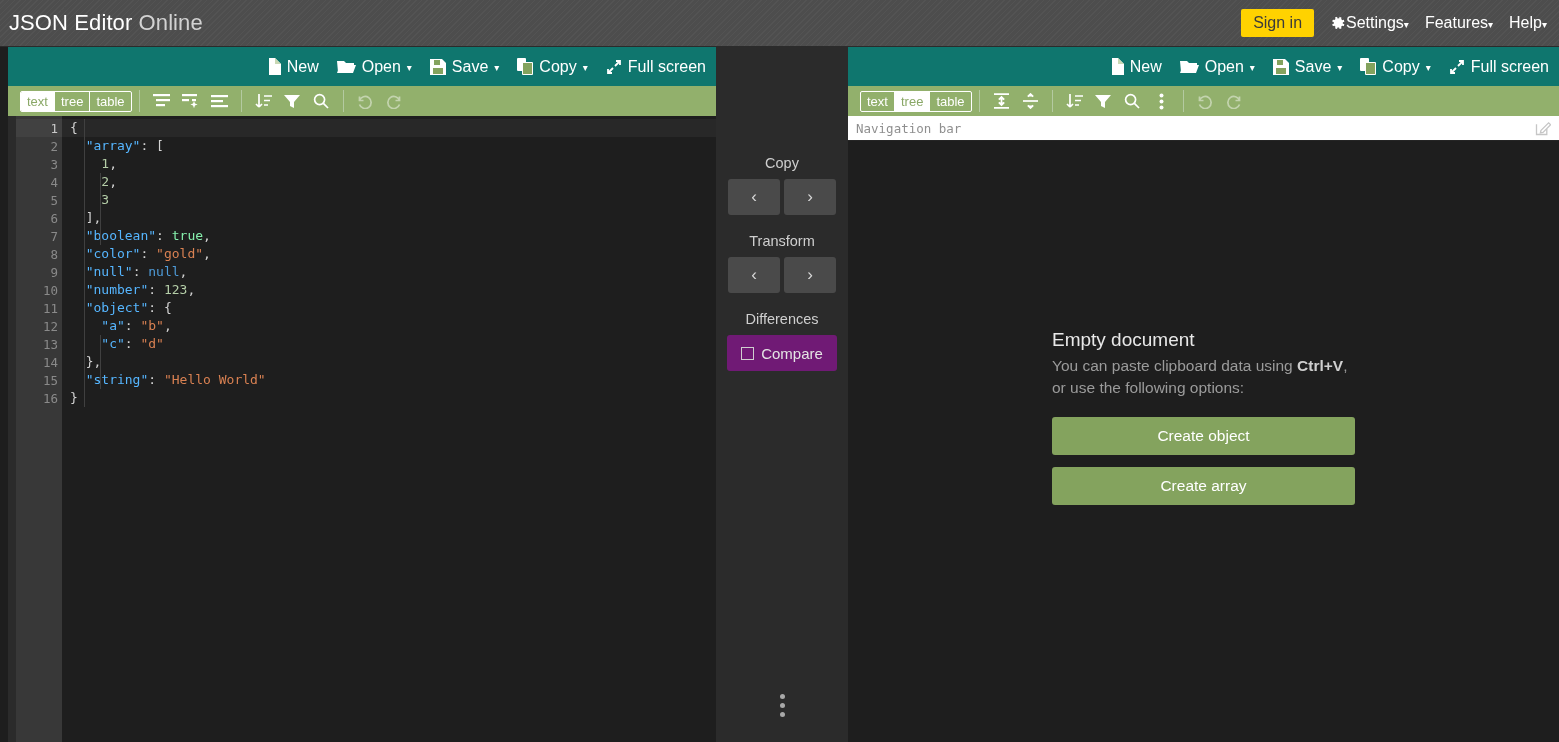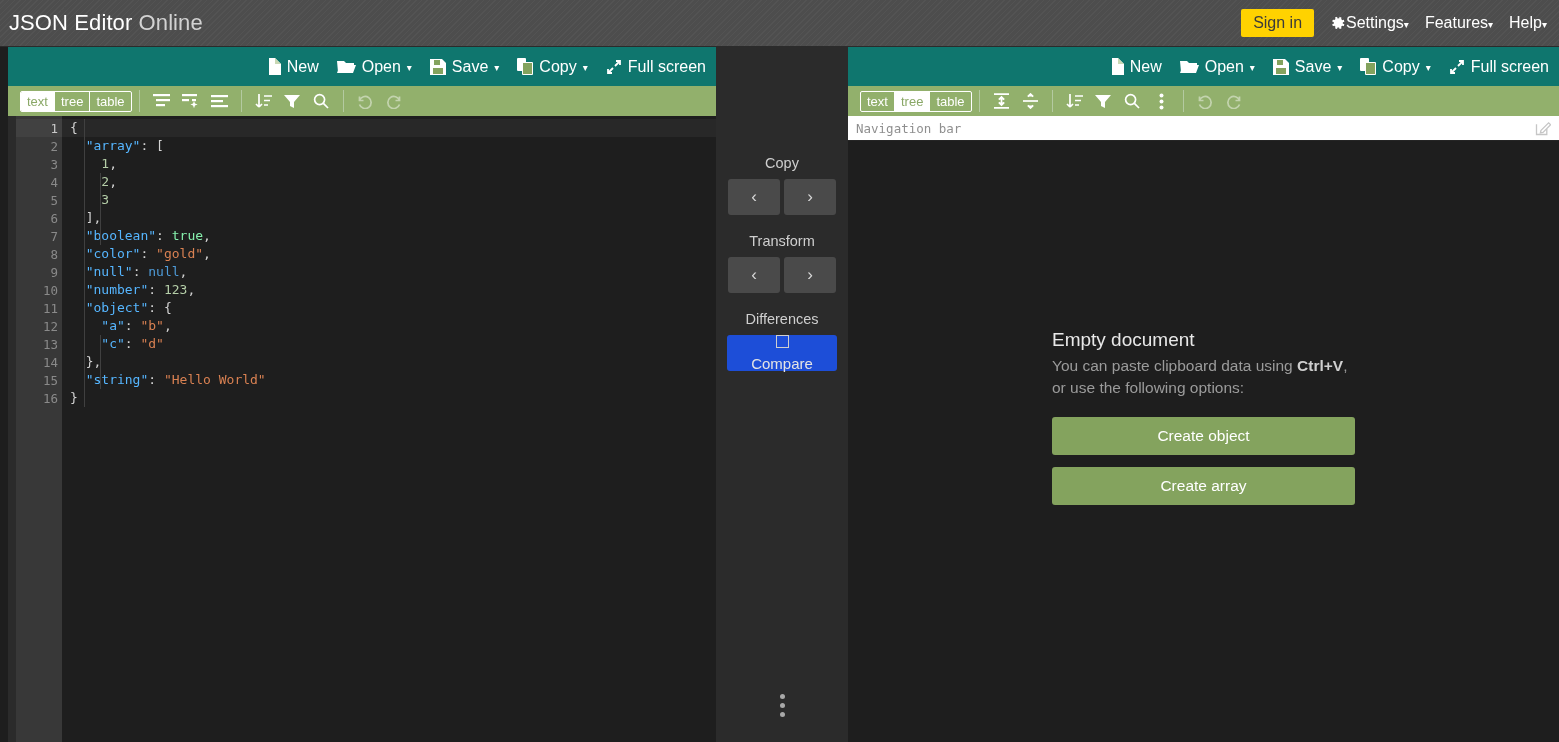--- a/index.html
+++ b/index.html
@@ -136,27 +136,26 @@
     display: flex; justify-content: center; gap: 4px; margin-bottom: 18px;
   }
   .mid-btn {
     width: 52px; height: 36px; background: #4a4a4a;
     border: none; border-radius: 3px; cursor: pointer;
     color: #d8d8d8; font-size: 17px;
     display: flex; align-items: center; justify-content: center;
     font-family: "Liberation Sans", sans-serif;
   }
   .compare-btn {
-    width: 110px; height: 36px; background: #1d4ed8;
+    width: 110px; height: 36px; background: #701a75;
     border: none; border-radius: 3px; cursor: pointer;
     color: #e4e4e4; font-size: 15px;
     display: flex; align-items: center; justify-content: center;
     gap: 7px; margin: 0 auto;
     font-family: "Liberation Sans", sans-serif;
-    flex-direction: column;
   }
   .chk-box {
     width: 13px; height: 13px; border: 1.5px solid #cfcfcf; flex: none;
   }
   .kebab-mid {
     position: absolute; left: 0; right: 0; top: 647px;
     display: flex; justify-content: center;
   }
   .dot { width: 5px; height: 5px; border-radius: 50%; background: #a8a8a8; }
   .kebab-v { display: flex; flex-direction: column; gap: 4px; cursor: pointer; }

